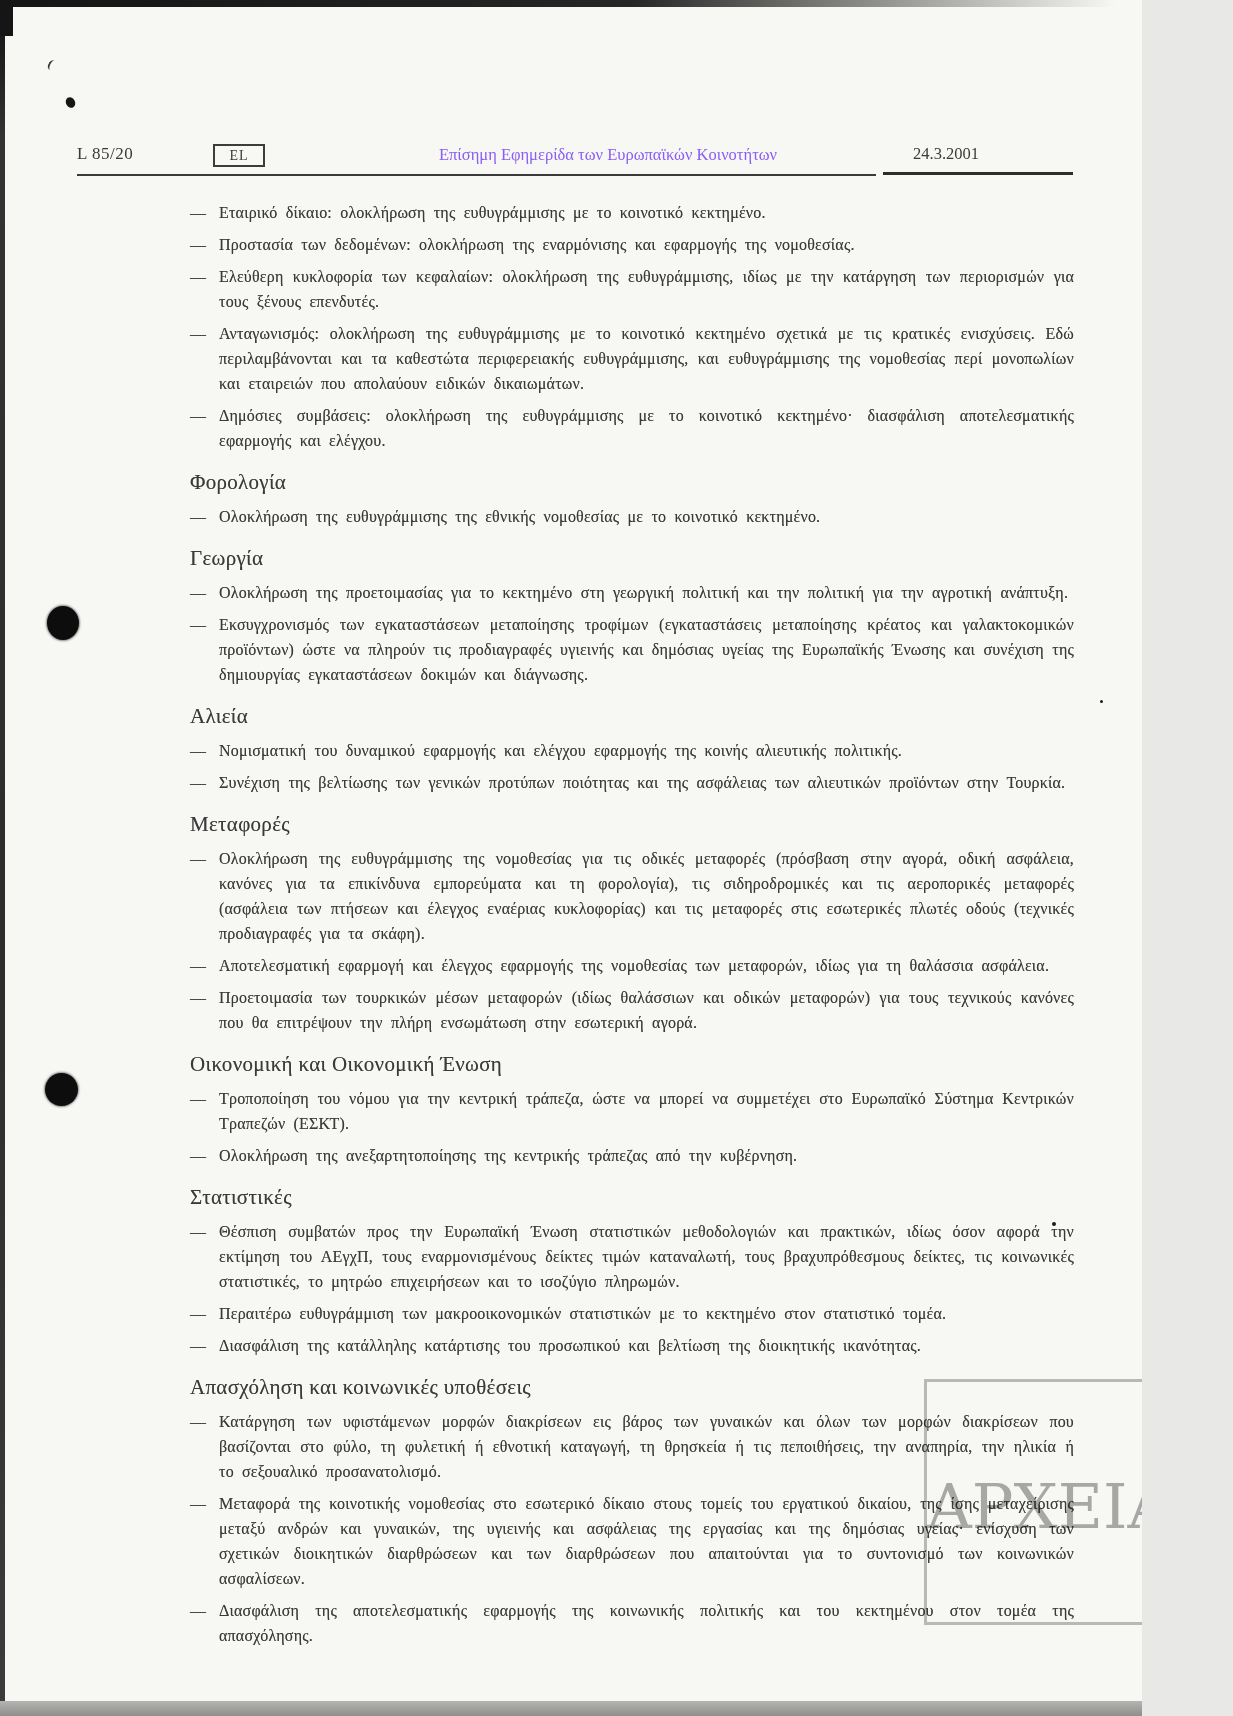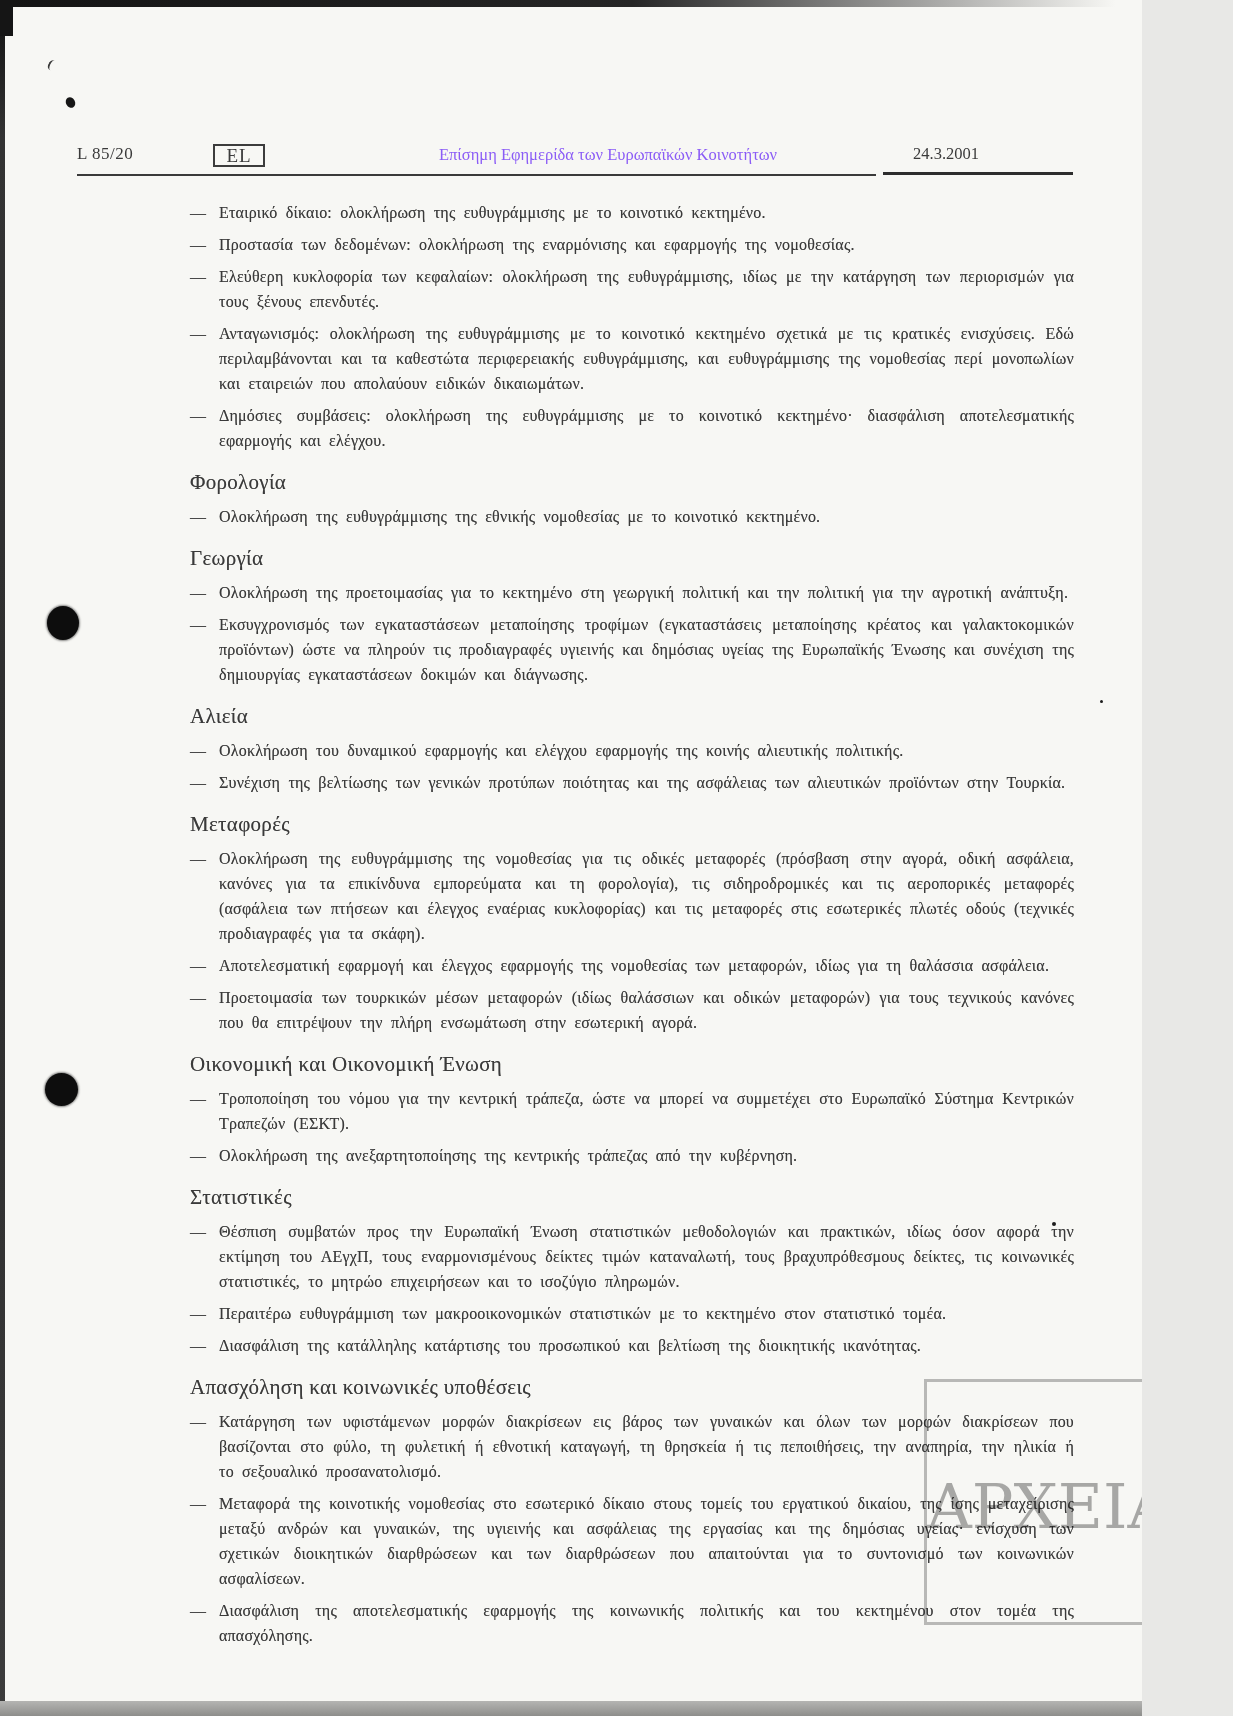--- a/index.html
+++ b/index.html
@@ -25,21 +25,21 @@
   .hole.h1{left:47px;top:606px;width:32px;height:34px;}
   .hole.h2{left:45px;top:1073px;width:33px;height:33px;}
   .speck{position:absolute;background:#1c1c1c;border-radius:50%;}
   .mark-comma{position:absolute;left:48px;top:60px;width:7px;height:11px;
     border-left:2.5px solid #3a3a3a;border-radius:60% 0 0 60%;transform:rotate(24deg);}
   .mark-dot{position:absolute;left:66px;top:97px;width:9px;height:11px;background:#161616;
     border-radius:50%;transform:rotate(-30deg);}
   
   .hdr-issue{position:absolute;left:77px;top:144px;font-size:17px;letter-spacing:.5px;}
   .hdr-el{position:absolute;left:213px;top:144px;width:48px;height:19px;border:2px solid #3c3c3c;
-    display:flex;align-items:center;justify-content:center;font-size:19px;letter-spacing:1px;color:#3c3c3c;}
+    display:flex;align-items:center;justify-content:center;font-size:14px;letter-spacing:1px;color:#3c3c3c;}
   .hdr-title{position:absolute;left:608px;top:145px;transform:translateX(-50%);font-size:16.5px;
     white-space:nowrap;color:#8b5cf6;}
   .hdr-date{position:absolute;right:163px;top:144px;font-size:16.5px;}
   .rule-a{position:absolute;left:77px;top:174px;width:799px;height:2px;background:#3a3a3a;}
   .rule-b{position:absolute;left:883px;top:172px;width:190px;height:3px;background:#2d2d2d;}
   
   .content{position:absolute;left:190px;top:200px;width:884px;z-index:2;}
   .item{display:grid;grid-template-columns:29px 1fr;margin:0 0 7px 0;
     font-size:16px;line-height:25px;text-align:justify;word-spacing:4px;letter-spacing:.2px;
     text-shadow:0 0 .4px rgba(64,64,64,.55);}
@@ -133,21 +133,21 @@
       <div class="item">
         <span class="dash">—</span>
         <span>Εκσυγχρονισμός των εγκαταστάσεων μεταποίησης τροφίμων (εγκαταστάσεις μεταποίησης κρέατος και γαλακτοκομικών προϊόντων) ώστε να πληρούν τις προδιαγραφές υγιεινής και δημόσιας υγείας της Ευρωπαϊκής Ένωσης και συνέχιση της δημιουργίας εγκαταστάσεων δοκιμών και διάγνωσης.</span>
       </div>
     </div>
 
     <div class="section">
       <div class="heading">Αλιεία</div>
       <div class="item">
         <span class="dash">—</span>
-        <span>Ολοκλήρωση του δυναμικού εφαρμογής και ελέγχου εφαρμογής της κοινής αλιευτικής πολιτικής.</span>
+        <span>Νομισματική του δυναμικού εφαρμογής και ελέγχου εφαρμογής της κοινής αλιευτικής πολιτικής.</span>
       </div>
       <div class="item">
         <span class="dash">—</span>
         <span>Συνέχιση της βελτίωσης των γενικών προτύπων ποιότητας και της ασφάλειας των αλιευτικών προϊόντων στην Τουρκία.</span>
       </div>
     </div>
 
     <div class="section">
       <div class="heading">Μεταφορές</div>
       <div class="item">

